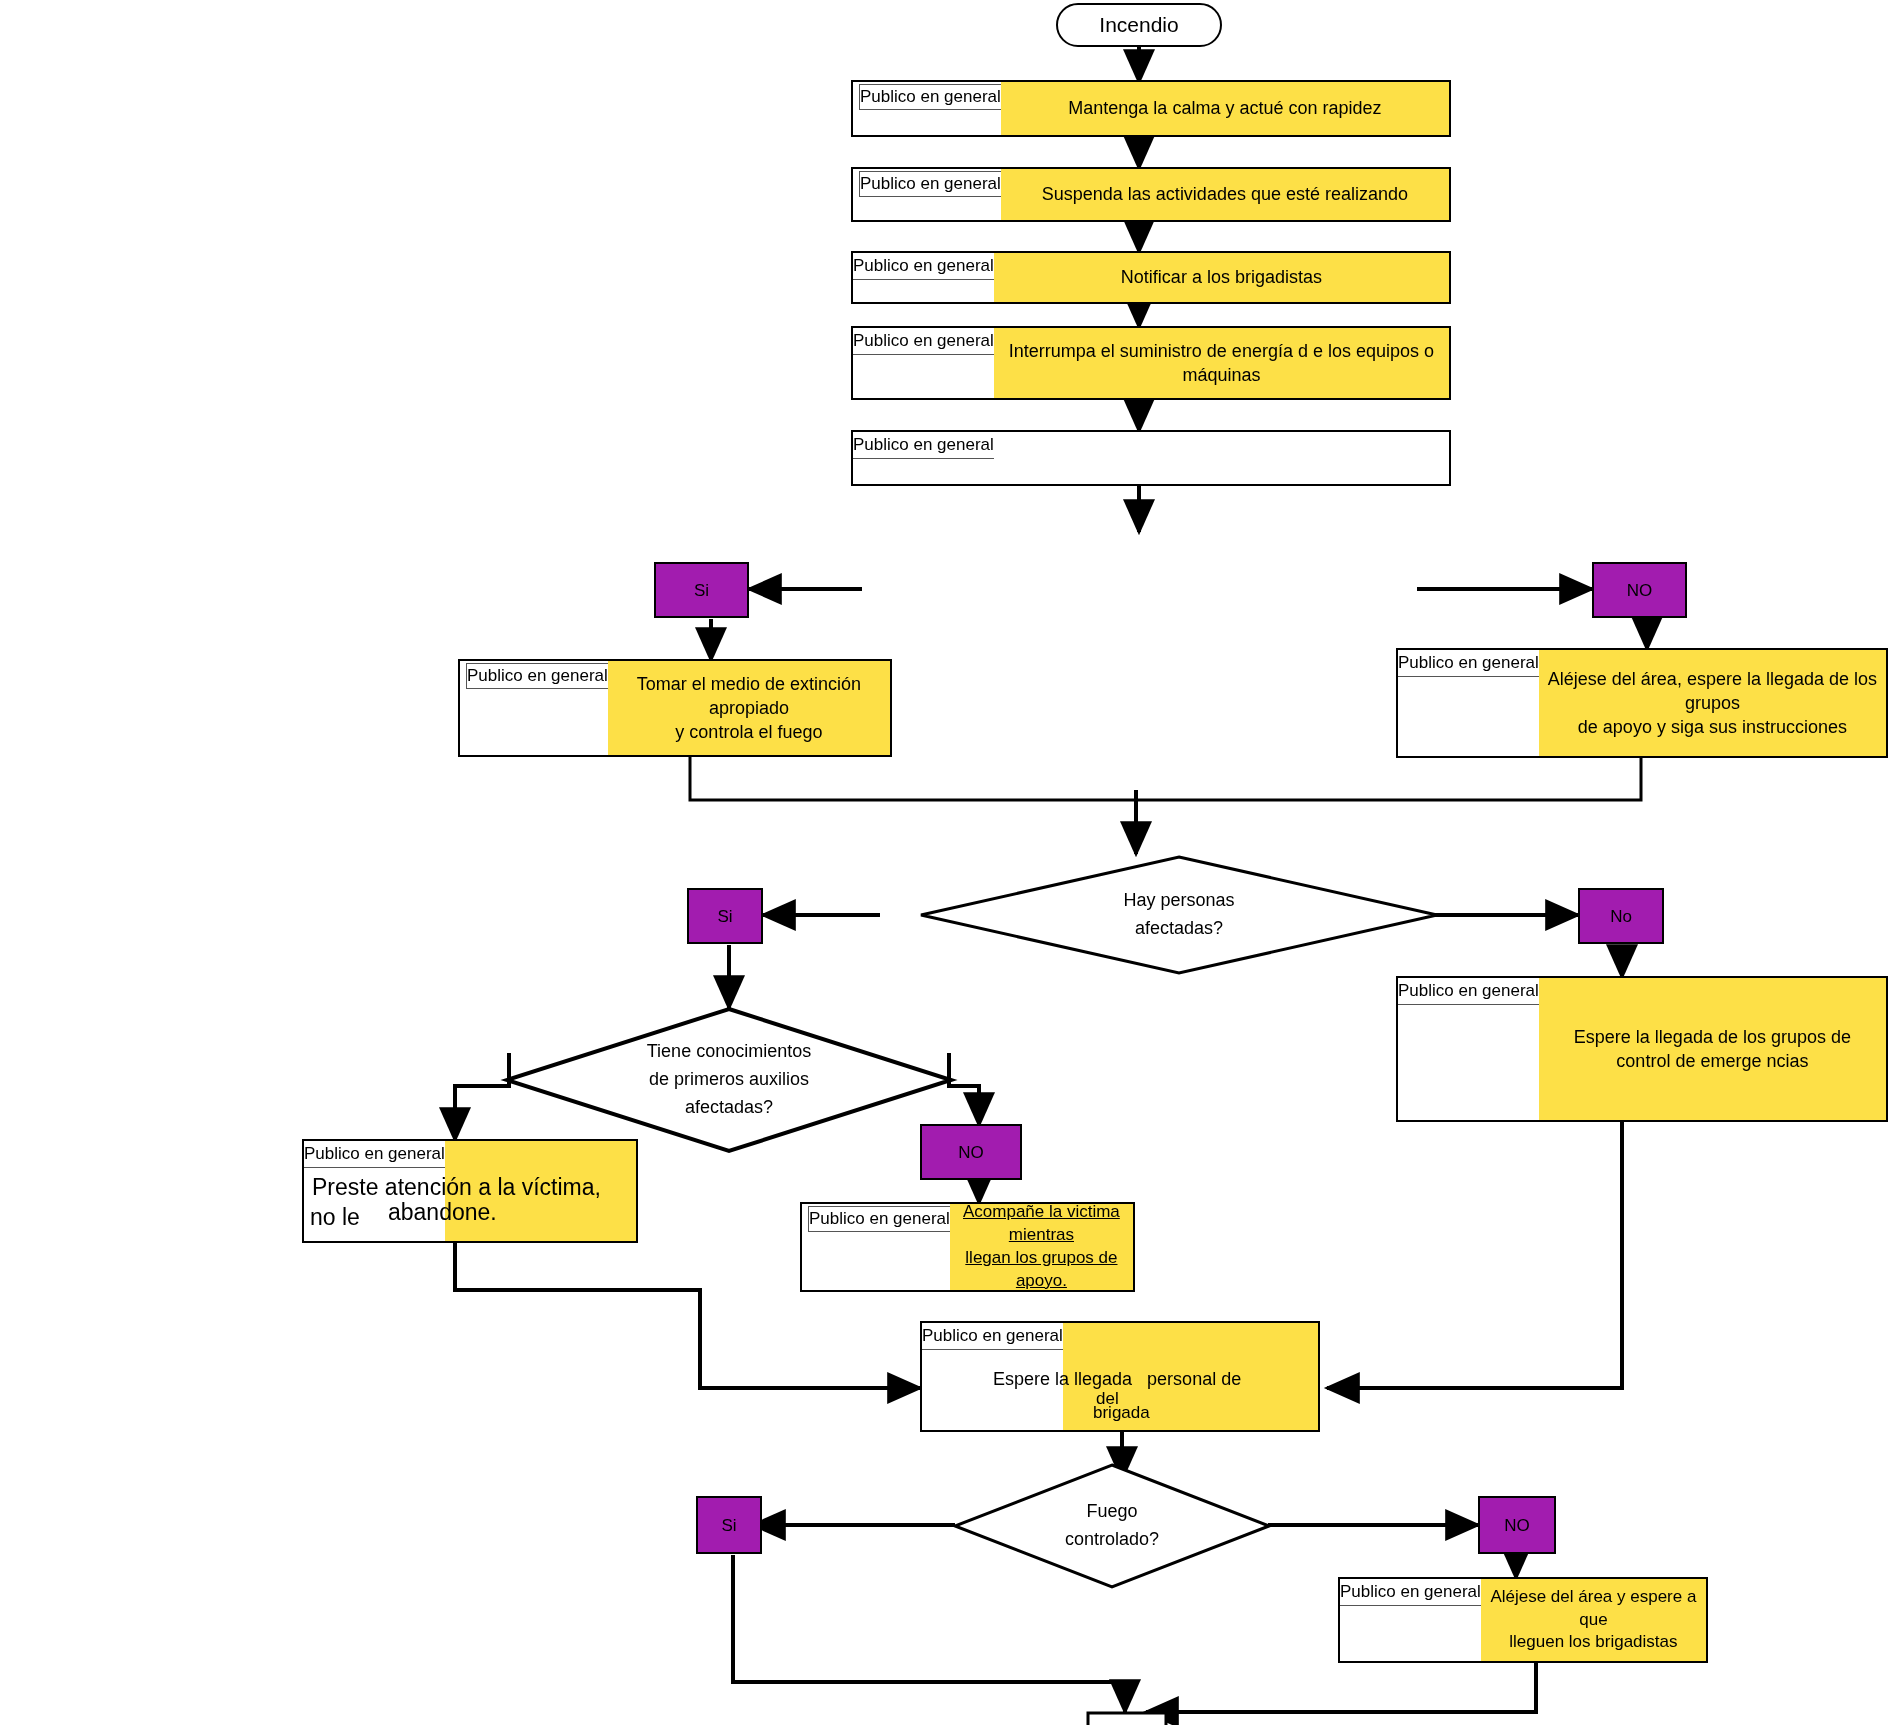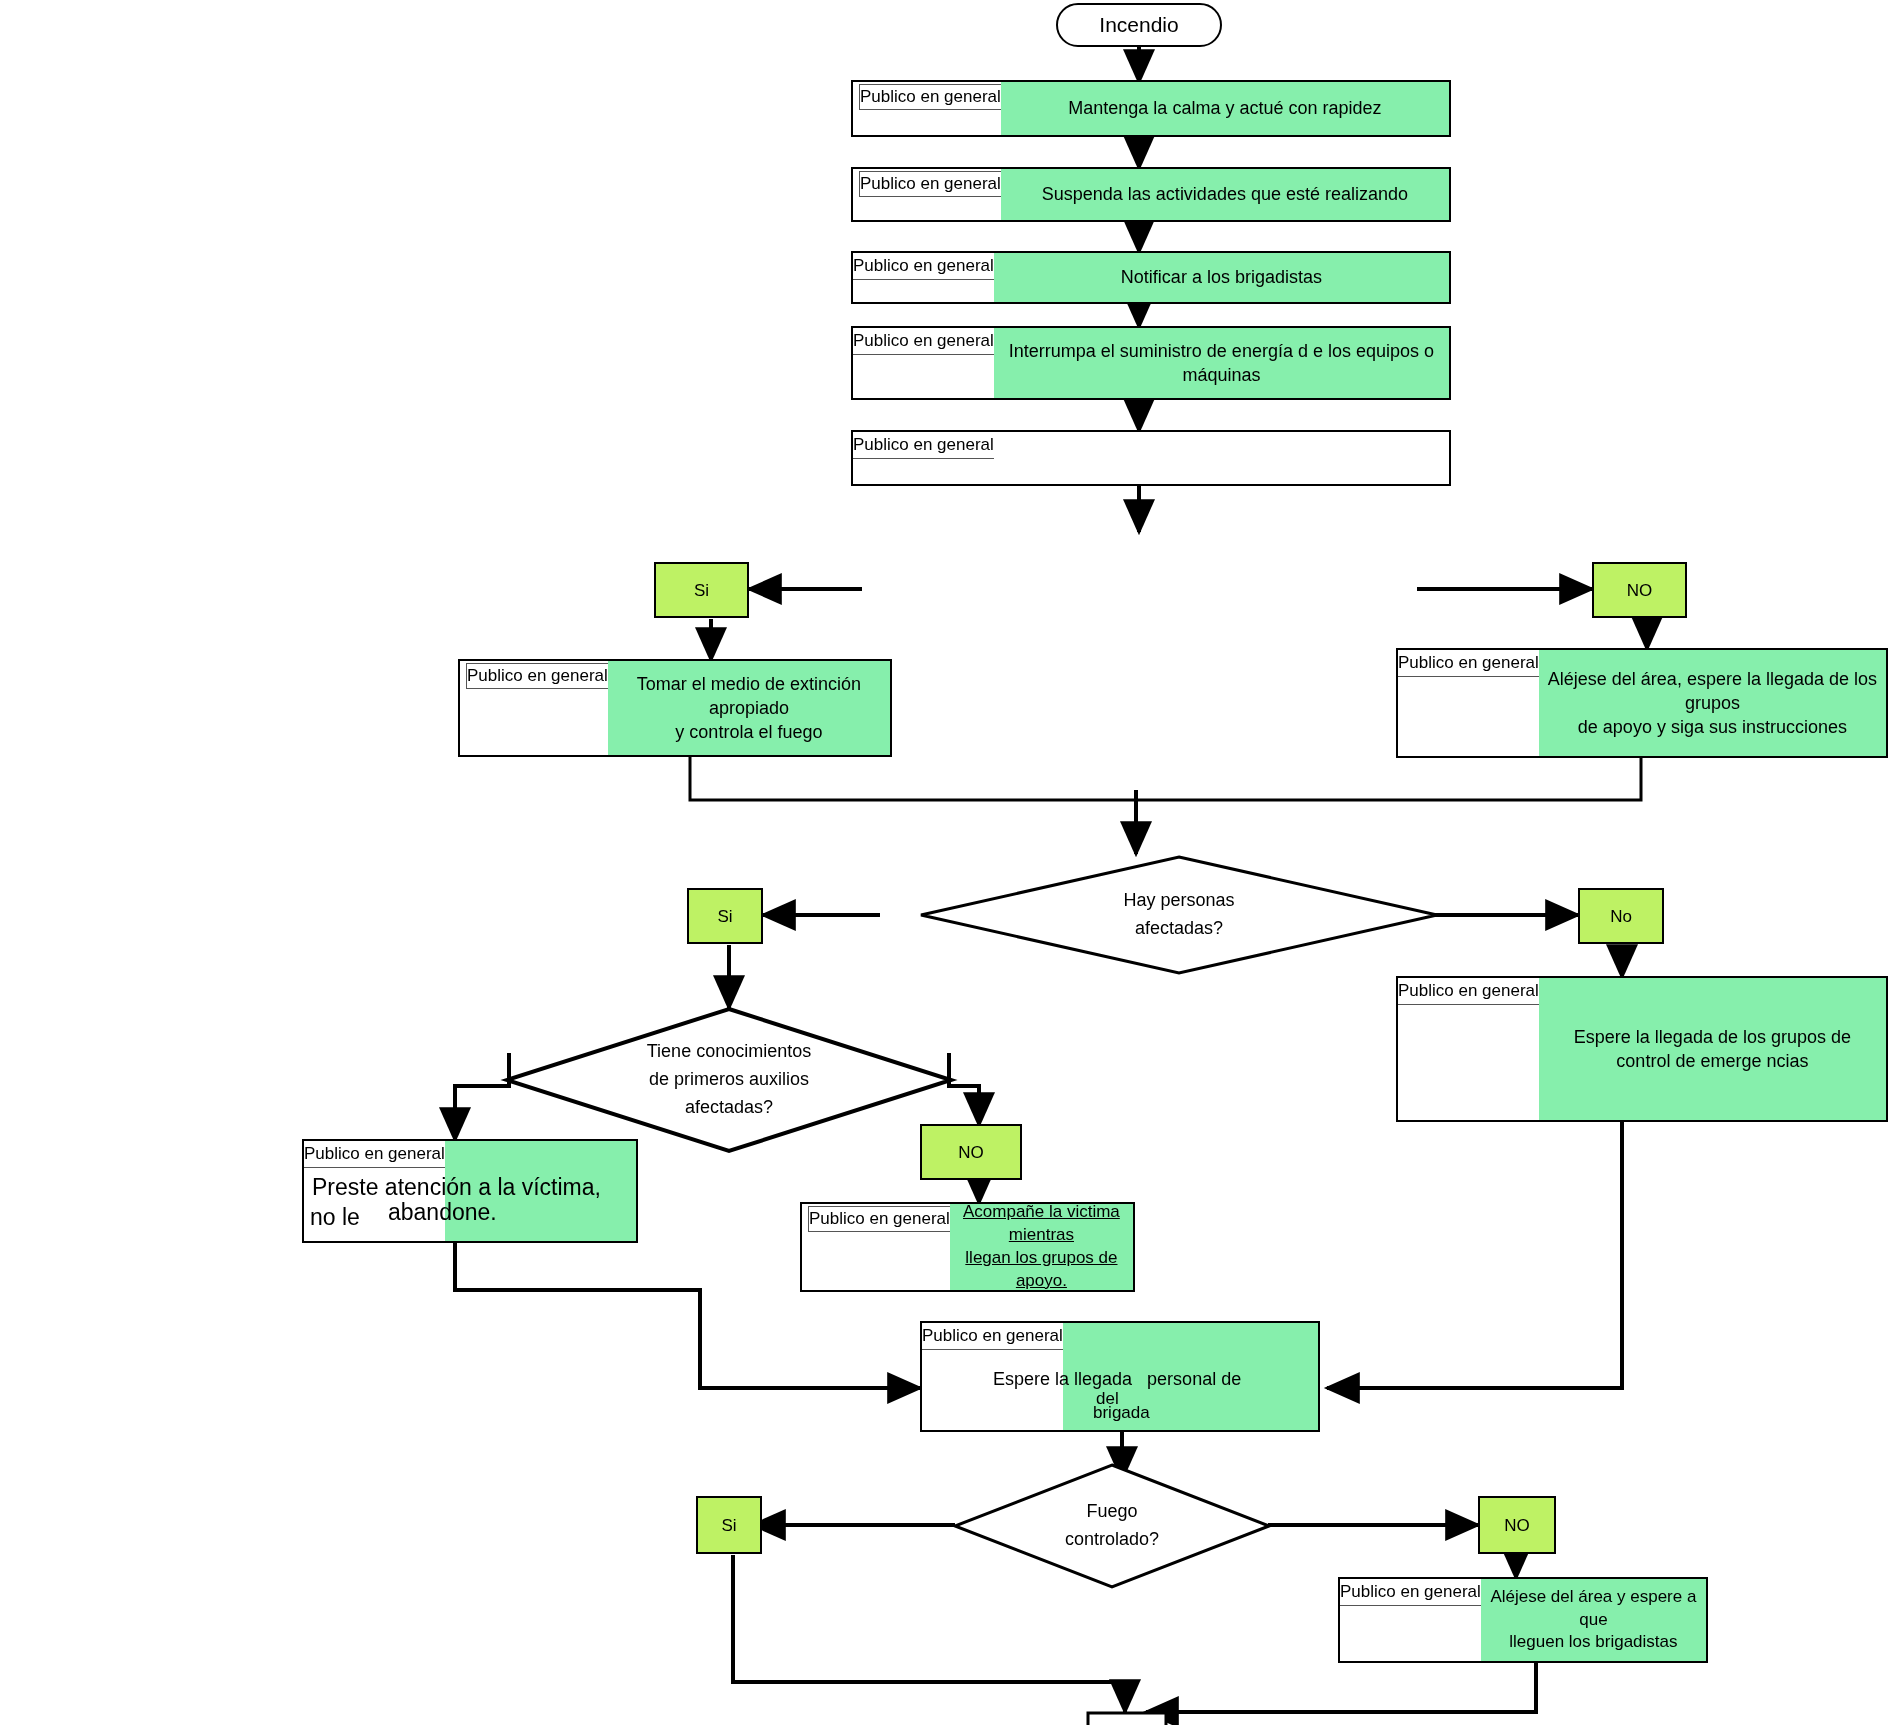--- a/index.html
+++ b/index.html
@@ -57,33 +57,33 @@
   .proc .bdy {
     flex: 1 1 auto;
     display: flex;
     align-items: center;
     justify-content: center;
     text-align: center;
     font-size: 18px;
     line-height: 1.35;
     padding: 2px 6px;
     box-sizing: border-box;
-    background: #86efac;
+    background: #fde047;
     white-space: pre-line;
   }
   
   .proc.strip .hdr {
     border: 1px solid #555;
     margin: 2px 0 0 6px;
     height: 24px;
     border-right: none;
   }
   
   .label-box {
-    background: #bef264;
+    background: #a21caf;
     border: 2px solid #000;
     display: flex;
     align-items: center;
     justify-content: center;
     font-size: 17px;
     line-height: 1;
   }
   
   .diamond {
     position: absolute;

